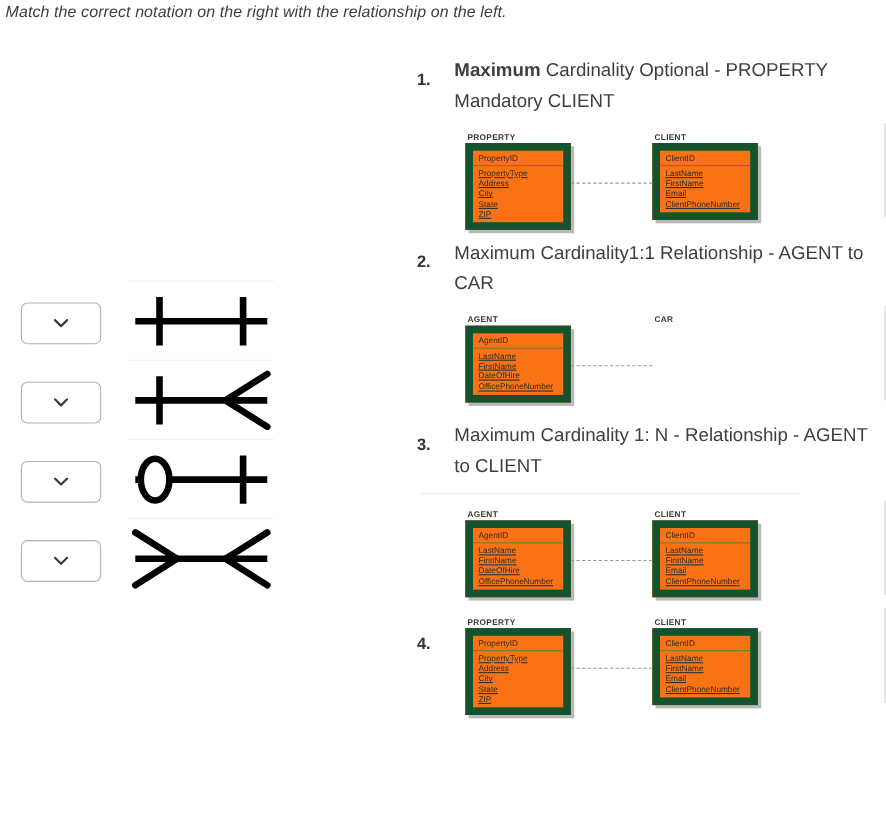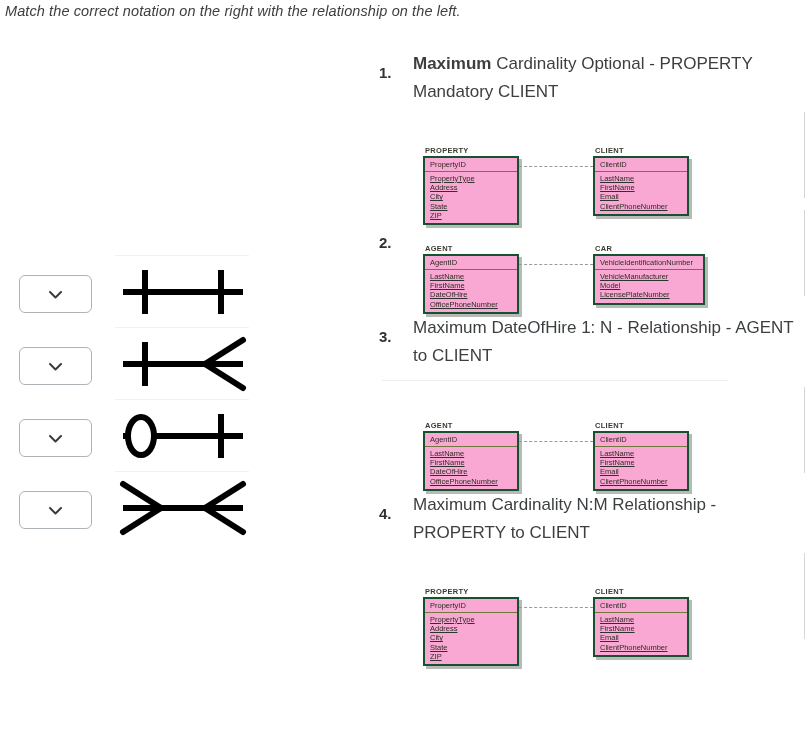--- a/index.html
+++ b/index.html
@@ -115,34 +115,33 @@
   }
   .erd .edge-rule {
     position: absolute;
     right: 0; top: 0;
     width: 1px; height: 86px;
     background: #d6d6d6;
   }
   .ent {
     position: absolute;
     top: 8px;
-    margin-top: 26px;
   }
   .ent-name {
     font-size: 7.5px;
     font-weight: bold;
     color: #3a3a2e;
     letter-spacing: .3px;
     margin-bottom: 1px;
     padding-left: 2px;
   }
   .ent-box {
     position: relative;
-    background: #f9a8d4;
-    border: 2px solid #14532d;
+    background: #f97316;
+    border: 7px solid #14532d;
     box-shadow: 3px 3px 0 0 #b9b9b9;
   }
   .ent-key {
     font-size: 7.5px;
     color: #2d2d22;
     padding: 2px 4px 2px 5px;
     border-bottom: 1px solid #6f7a3d;
     white-space: nowrap;
   }
   .ent-attrs {
@@ -265,51 +264,44 @@
               <div class="ent-attr">ClientPhoneNumber</div>
             </div>
           </div>
         </div>
         <div class="connector" style="left: 148px; width: 74px; top: 54px;"></div>
         <div class="edge-rule"></div>
       </div>
     </div>
     <div class="question">
       <div class="q-num" style="top: 24px;">2.</div>
+      <div class="q-text"><span>Maximum Cardinality1:1 Relationship - AGENT to CAR</span></div>
       <div class="erd">
         <div class="ent" style="left: 52px; width: 96px;">
           <div class="ent-name">AGENT</div>
           <div class="ent-box">
             <div class="ent-key">AgentID</div>
             <div class="ent-attrs">
               <div class="ent-attr">LastName</div>
               <div class="ent-attr">FirstName</div>
               <div class="ent-attr">DateOfHire</div>
               <div class="ent-attr">OfficePhoneNumber</div>
             </div>
           </div>
         </div>
-        <div class="ent" style="left: 222px; width: 112px;">
+        <div class="ent" style="left: 222px; width: 96px;">
           <div class="ent-name">CAR</div>
-          <div class="ent-box">
-            <div class="ent-key">VehicleIdentificationNumber</div>
-            <div class="ent-attrs">
-              <div class="ent-attr">VehicleManufacturer</div>
-              <div class="ent-attr">Model</div>
-              <div class="ent-attr">LicensePlateNumber</div>
-            </div>
-          </div>
         </div>
         <div class="connector" style="left: 148px; width: 74px; top: 54px;"></div>
         <div class="edge-rule"></div>
       </div>
     </div>
     <div class="question">
       <div class="q-num" style="top: 24px;">3.</div>
-      <div class="q-text"><span>Maximum DateOfHire 1: N - Relationship - AGENT to CLIENT</span></div>
+      <div class="q-text"><span>Maximum Cardinality 1: N - Relationship - AGENT to CLIENT</span></div>
       <div class="erd-divider"></div>
       <div class="erd">
         <div class="ent" style="left: 52px; width: 96px;">
           <div class="ent-name">AGENT</div>
           <div class="ent-box">
             <div class="ent-key">AgentID</div>
             <div class="ent-attrs">
               <div class="ent-attr">LastName</div>
               <div class="ent-attr">FirstName</div>
               <div class="ent-attr">DateOfHire</div>
@@ -328,21 +320,20 @@
               <div class="ent-attr">ClientPhoneNumber</div>
             </div>
           </div>
         </div>
         <div class="connector" style="left: 148px; width: 74px; top: 54px;"></div>
         <div class="edge-rule"></div>
       </div>
     </div>
     <div class="question">
       <div class="q-num" style="top: 24px;">4.</div>
-      <div class="q-text"><span>Maximum Cardinality N:M Relationship - PROPERTY to CLIENT</span></div>
       <div class="erd">
         <div class="ent" style="left: 52px; width: 96px;">
           <div class="ent-name">PROPERTY</div>
           <div class="ent-box">
             <div class="ent-key">PropertyID</div>
             <div class="ent-attrs">
               <div class="ent-attr">PropertyType</div>
               <div class="ent-attr">Address</div>
               <div class="ent-attr">City</div>
               <div class="ent-attr">State</div>

